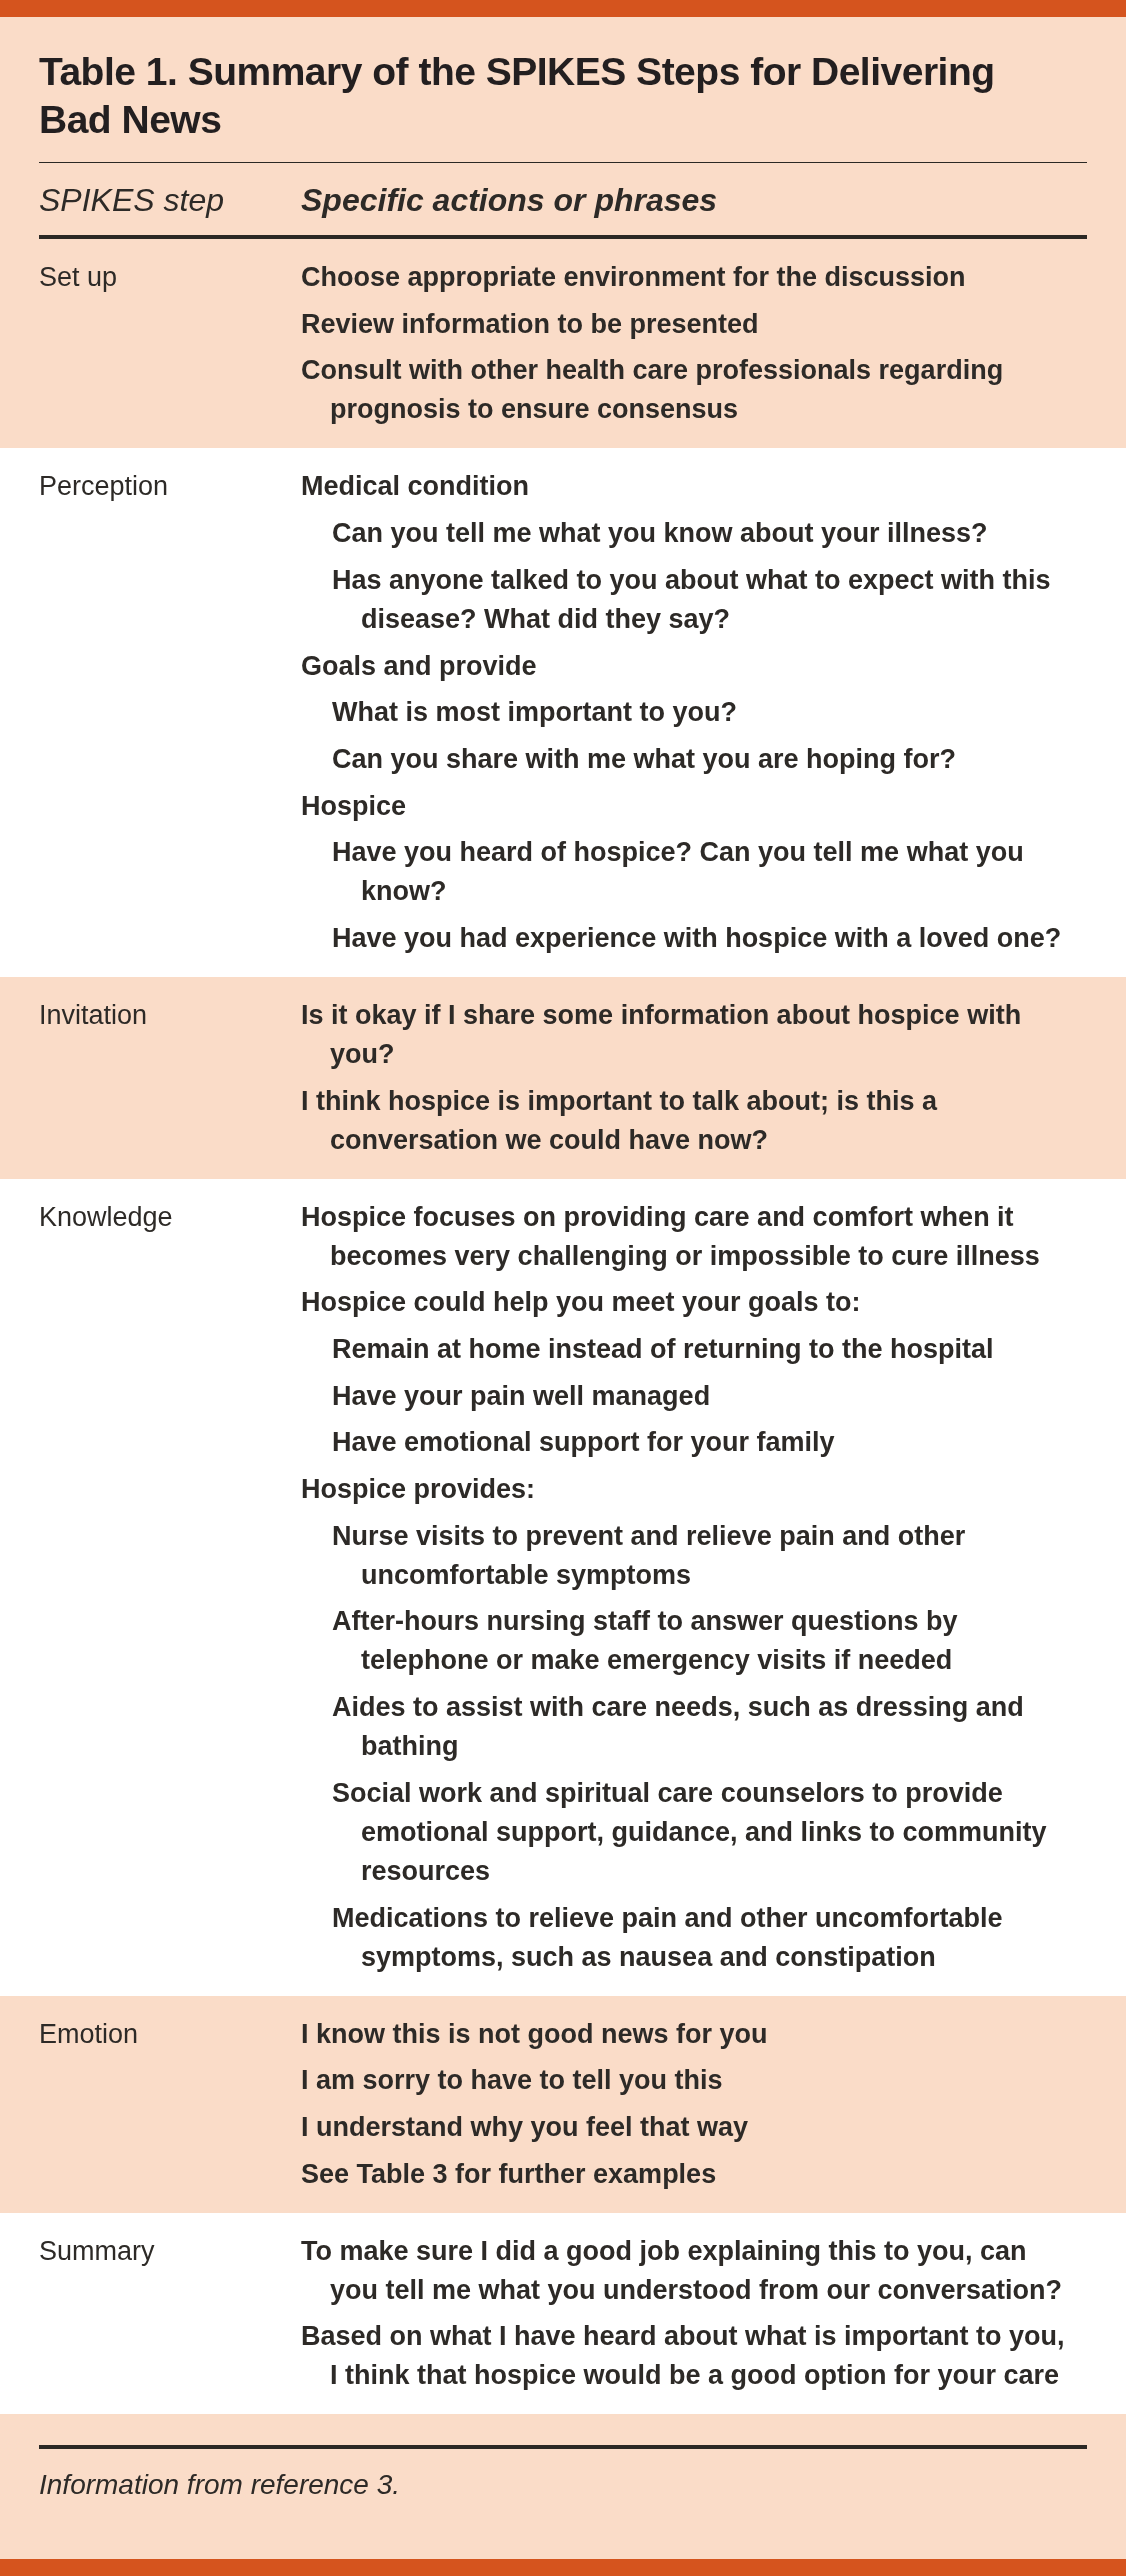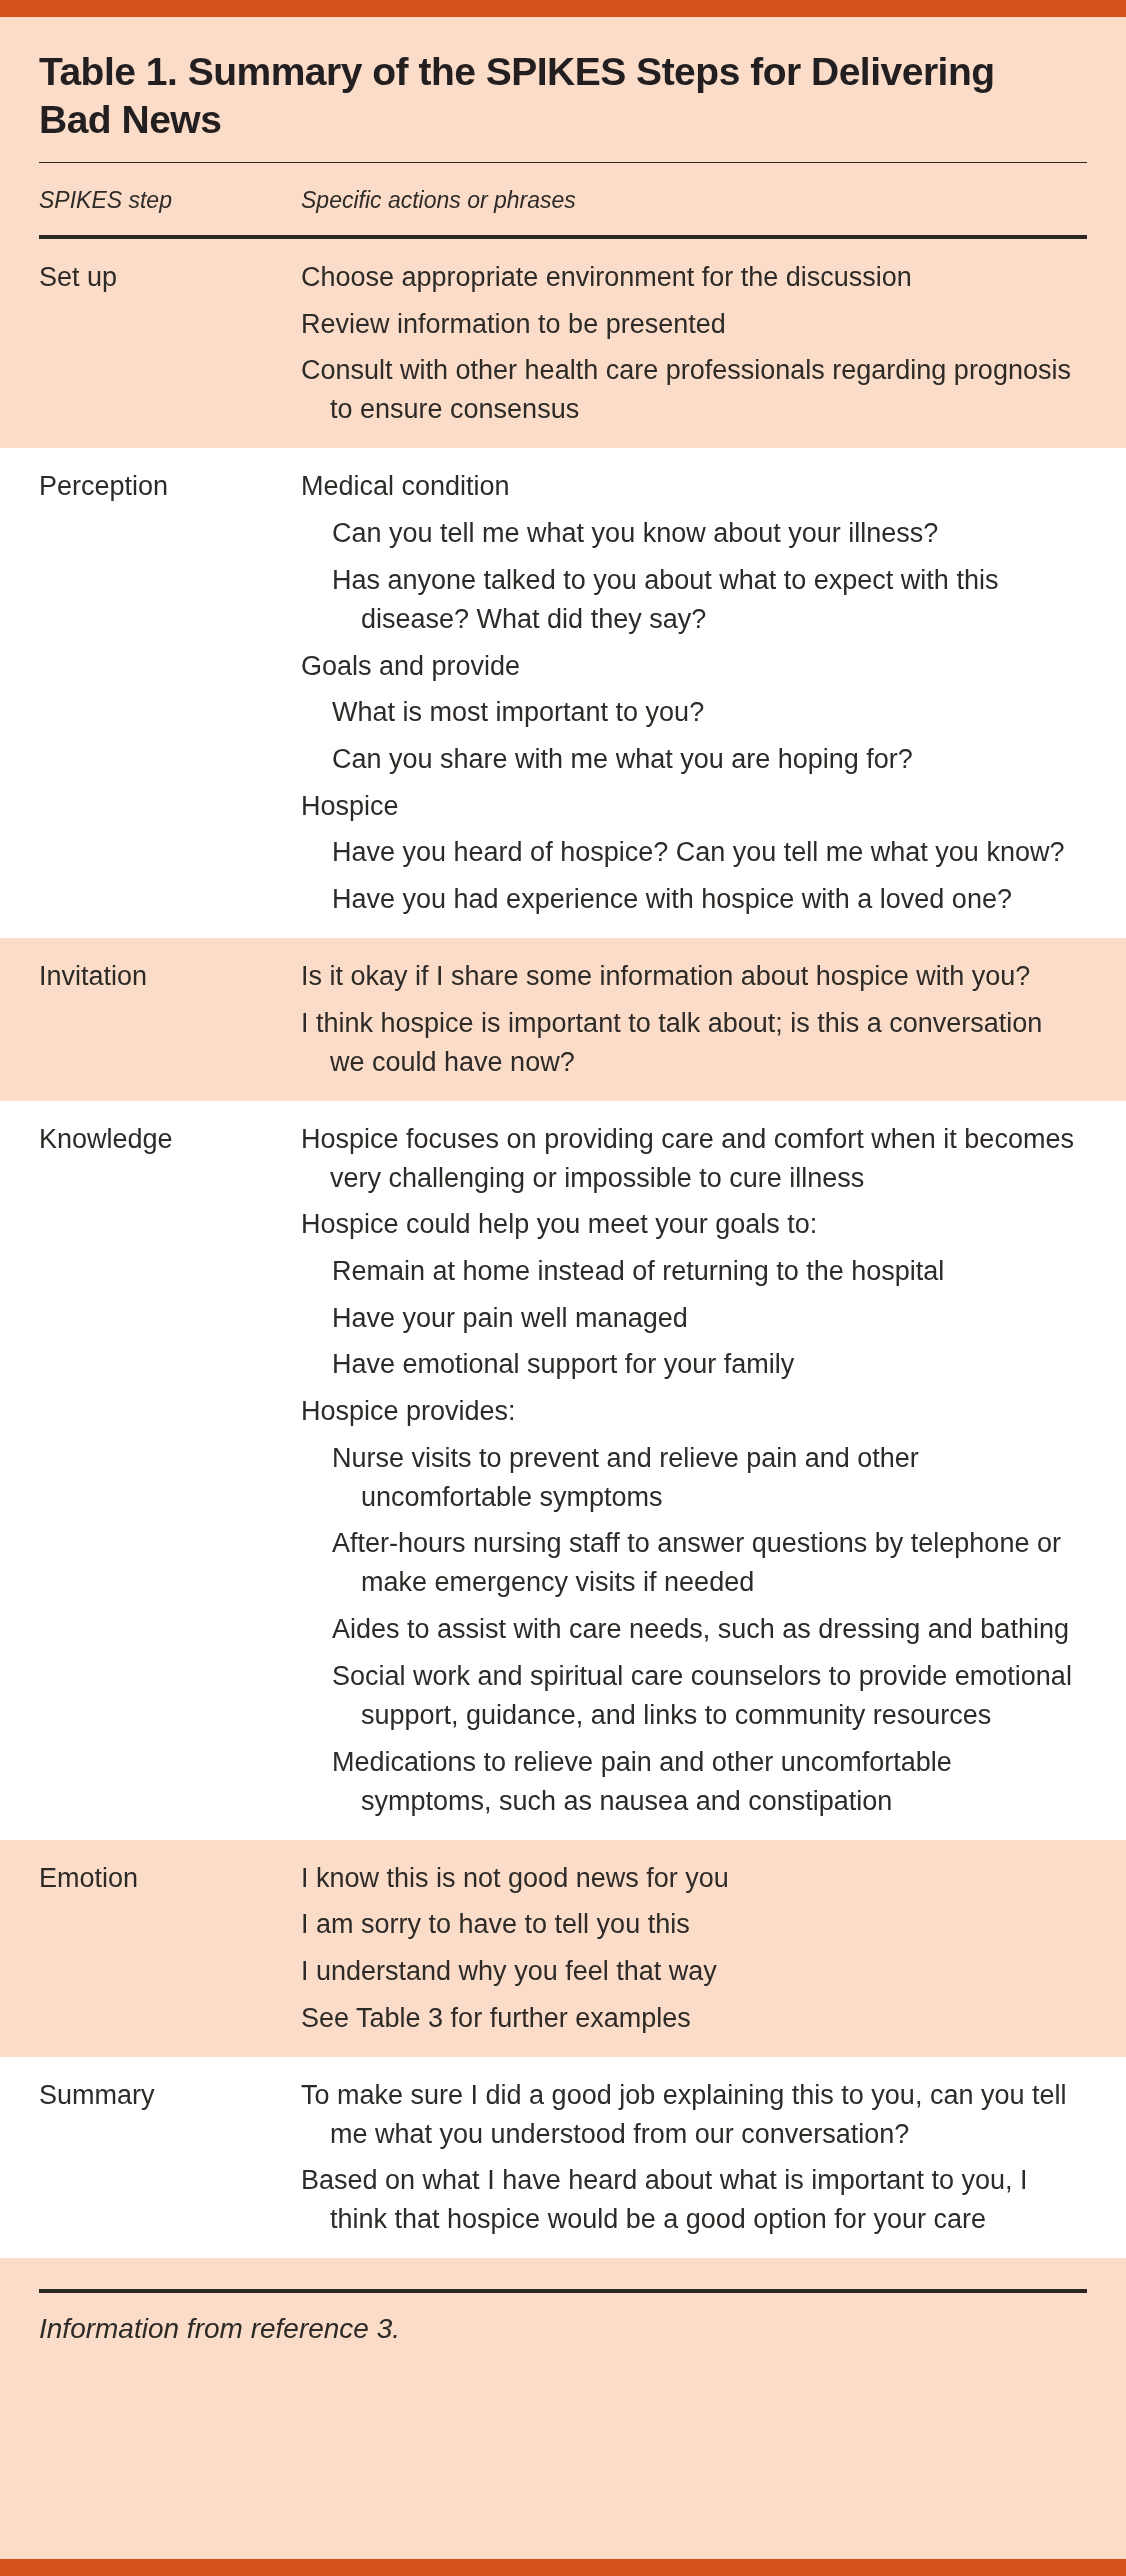--- a/index.html
+++ b/index.html
@@ -31,35 +31,36 @@
   .rule {
     border: none;
     margin: 0 39px;
     background: #2b2824;
   }
   .rule-thin  { height: 1.9px; margin-top: 17.3px; }
   .rule-thick { height: 3.9px; }
   .head-row {
     display: flex;
     font-style: italic;
-    font-size: 23px;
+    font-size: 32px;
     line-height: 39px;
     padding: 17.3px 0 15.4px;
     color: #2d2a27;
     border-radius: 14px;
   }
   .col-step {
     flex: 0 0 301px;
     box-sizing: border-box;
     padding-left: 39px;
   }
   .col-actions {
     flex: 1 1 auto;
     box-sizing: border-box;
     padding-right: 52px;
+    font-weight: bold;
   }
   .row {
     display: flex;
     padding: 19px 0;
     background: #ffffff;
   }
   .row.shaded { background: #fadcc8; }
   .step-label {
     font-size: 27px;
     line-height: 39px;

